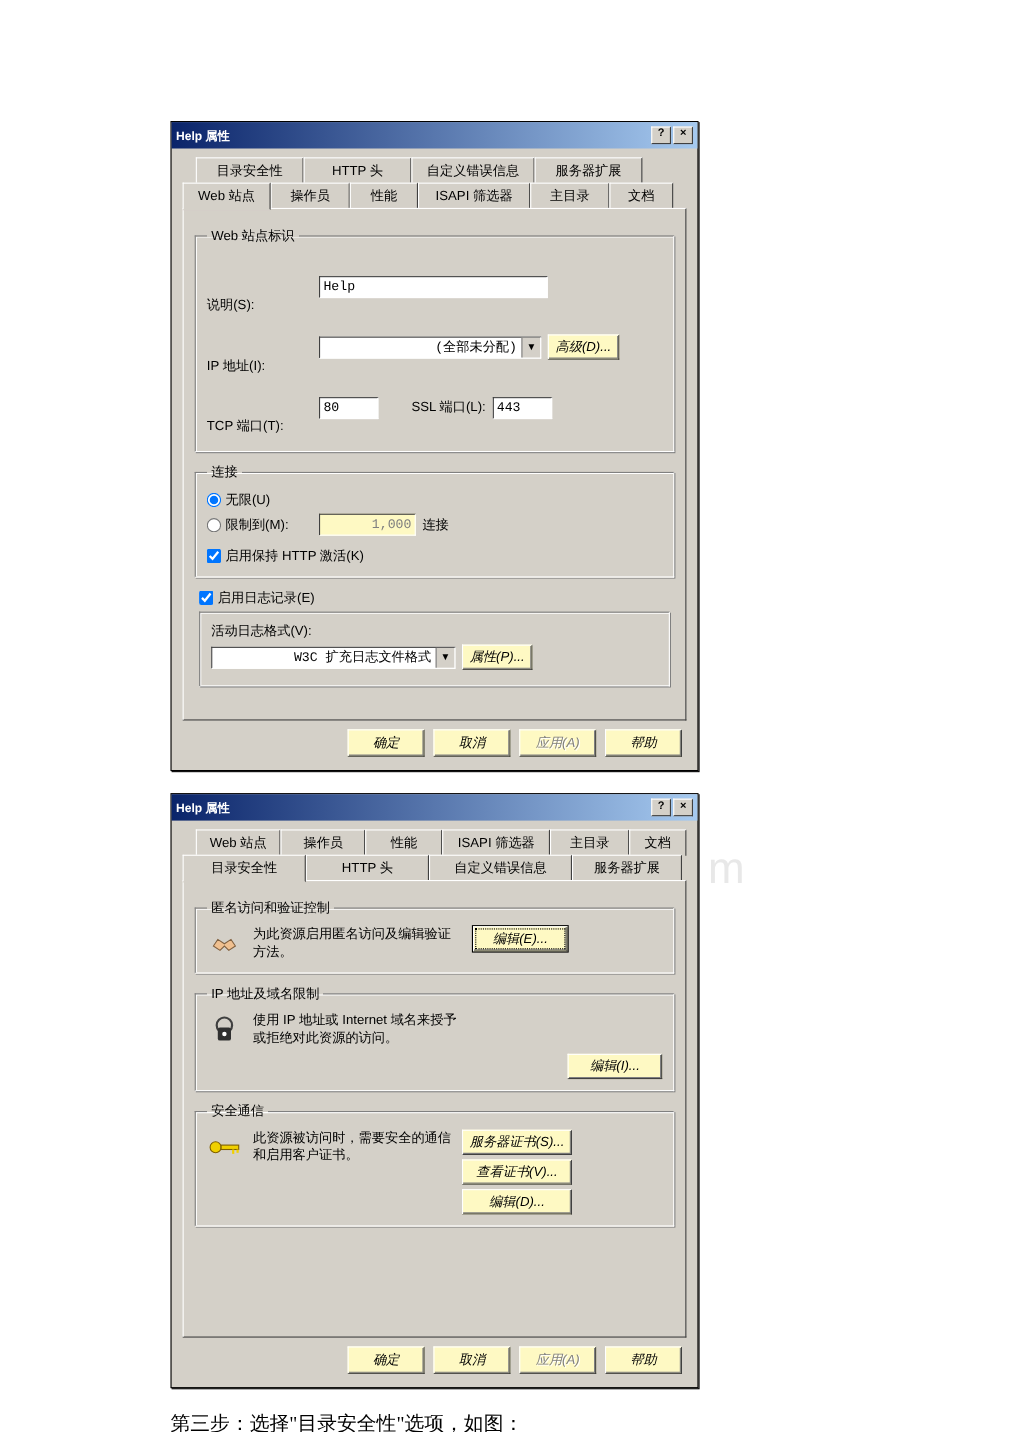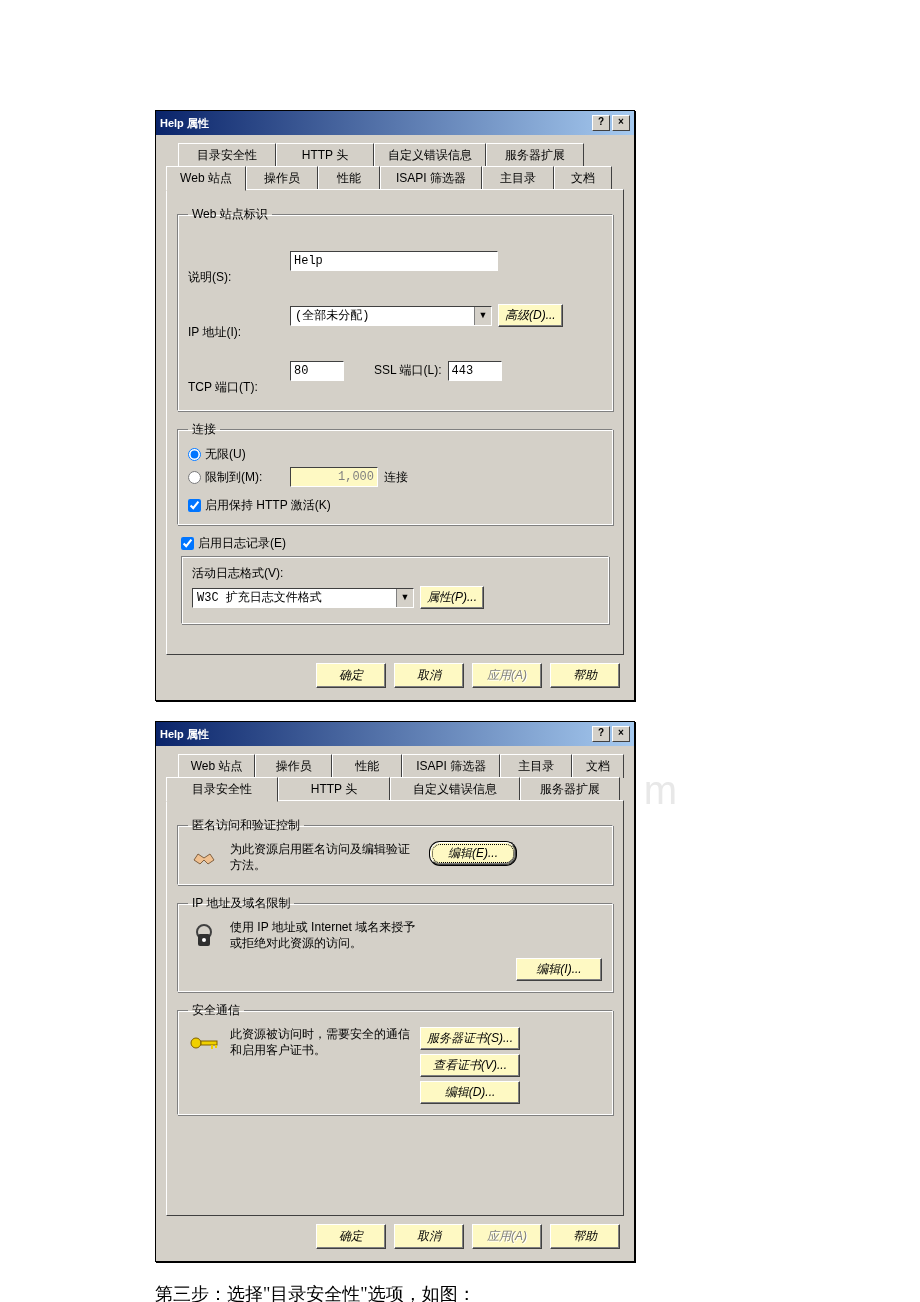--- a/index.html
+++ b/index.html
@@ -136,20 +136,21 @@
     border-bottom-color: #fff;
     background: #fff;
     height: 18px;
   }
   .combo .combo-text {
     font-family: "Courier New", monospace;
     font-size: 12px;
     padding: 1px 4px;
     flex: 1;
     line-height: 16px;
+    text-align: right;
   }
   .combo .combo-btn {
     width: 16px;
     background: #d4d0c8;
     border-left: 1px solid #808080;
     text-align: center;
     line-height: 16px;
     font-size: 9px;
     cursor: pointer;
   }
@@ -169,21 +170,20 @@
   .btn:disabled, .btn.disabled {
     color: #808080;
     text-shadow: 1px 1px 0 #fff;
   }
   .btn.default {
     box-shadow: 0 0 0 1px #000, inset -1px -1px 0 #808080;
   }
   .dotted-focus {
     outline: 1px dotted #000;
     outline-offset: -3px;
-    border-radius: 10px;
   }
   .radio, .check {
     display: flex;
     align-items: center;
     gap: 4px;
     font-size: 12px;
   }
   .radio input, .check input {
     margin: 0;
   }

